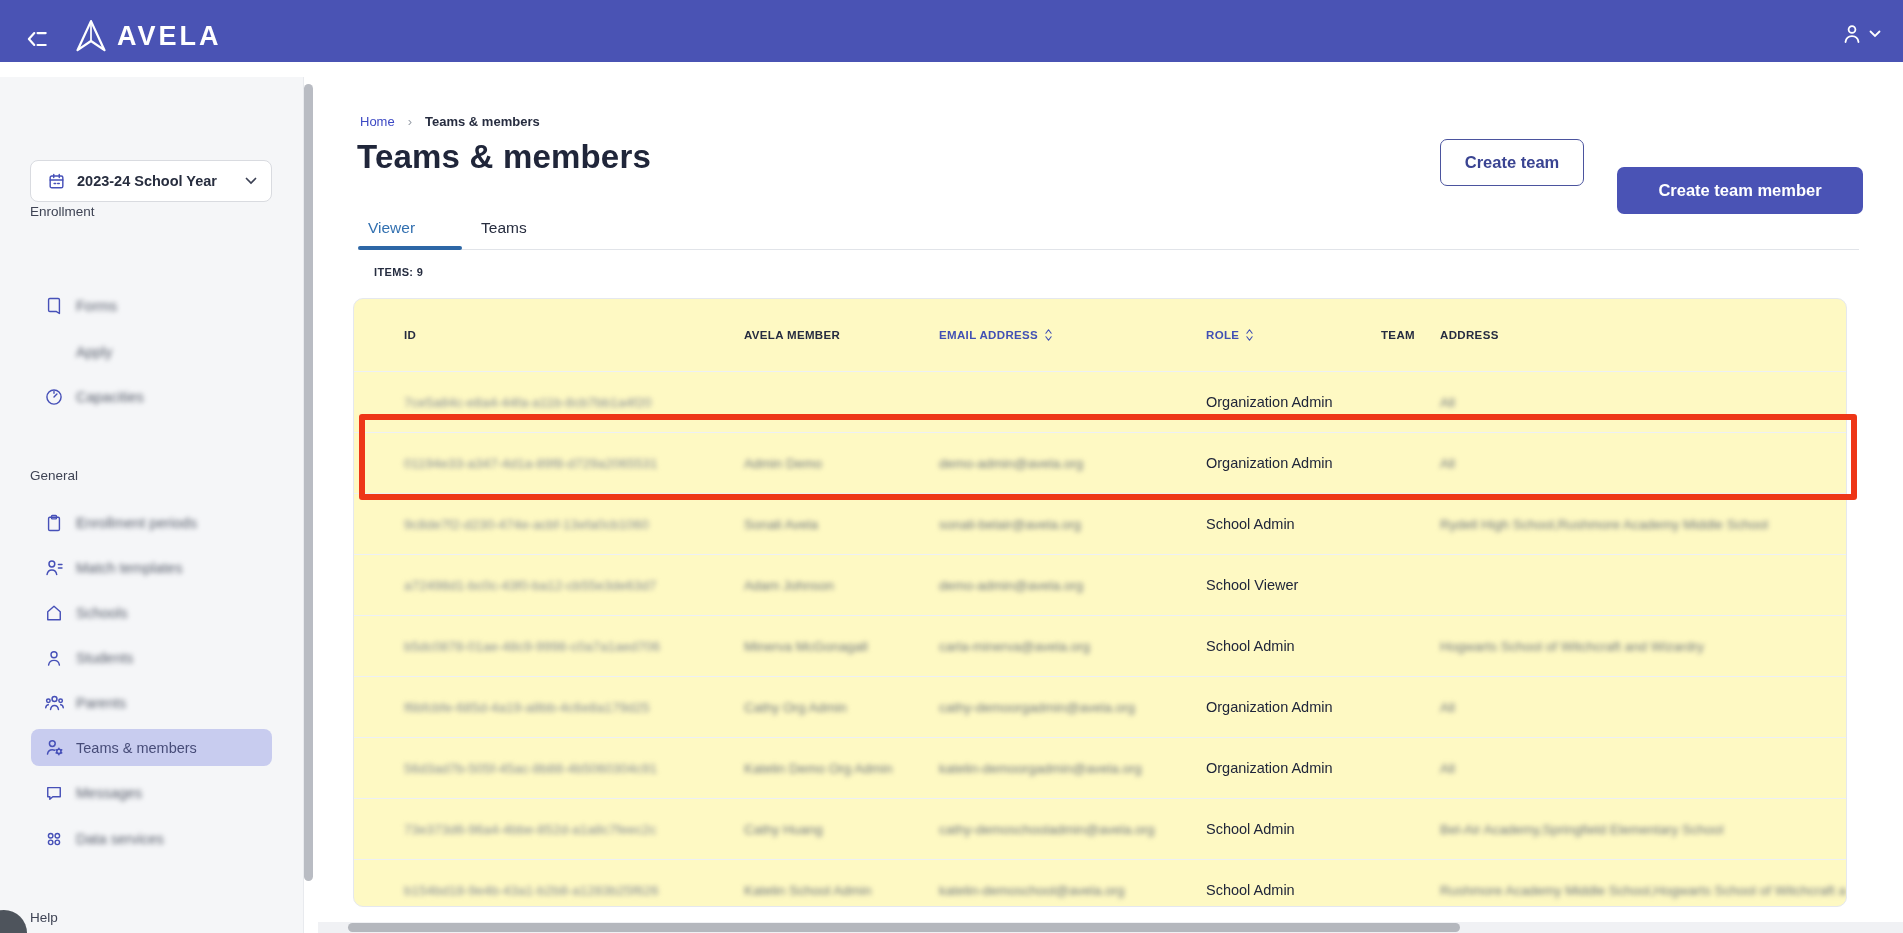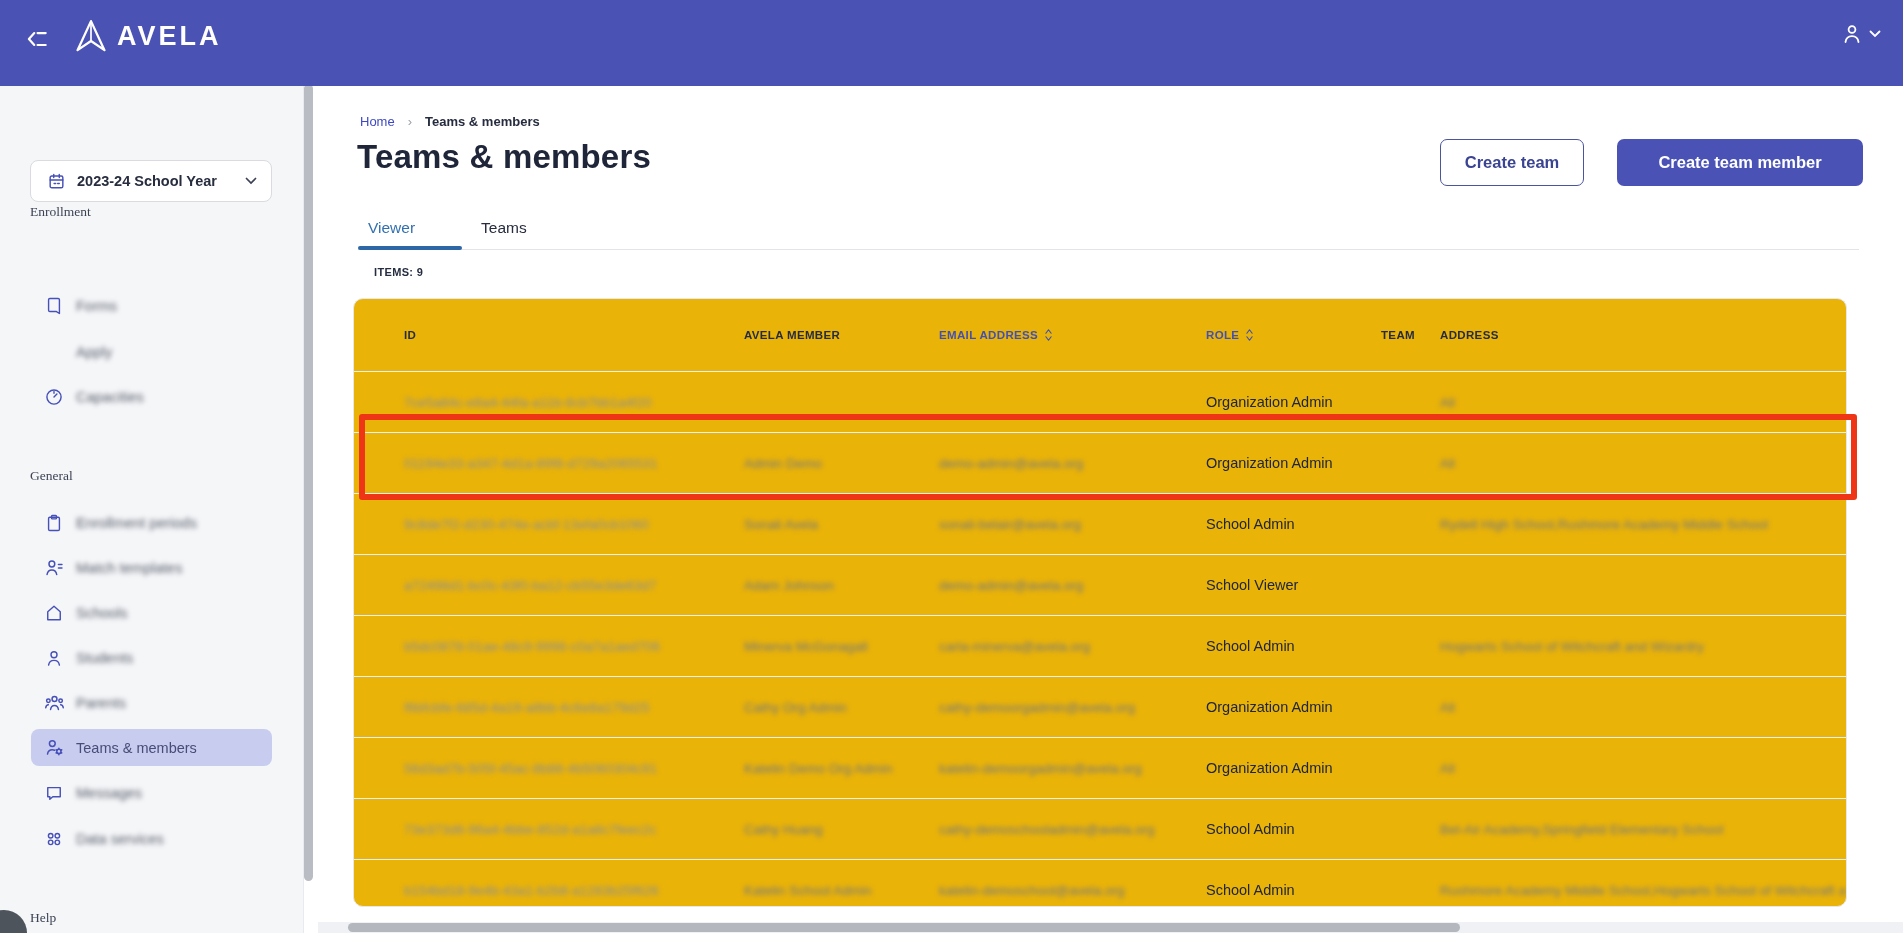--- a/index.html
+++ b/index.html
@@ -2,28 +2,28 @@
 <html><head>
 <meta charset="utf-8">
 <style>
   html,body{margin:0;padding:0;}
   body{
     width:1903px;height:933px;position:relative;overflow:hidden;
     font-family:"Liberation Sans",sans-serif;background:#ffffff;
     -webkit-font-smoothing:antialiased;
   }
   
-  .topbar{position:absolute;left:0;top:0;width:1903px;height:86px;background:#4a53b4;z-index:10;}
+  .topbar{position:absolute;left:0;top:0;width:1903px;height:62px;background:#4a53b4;z-index:10;}
   .collapse-btn{position:absolute;left:24px;top:26px;width:26px;height:26px;cursor:pointer;}
   .logo{position:absolute;left:74px;top:18px;display:flex;align-items:center;gap:9px;}
   .logo-word{color:#fff;font-size:27px;font-weight:700;letter-spacing:3px;}
   .usermenu{position:absolute;right:22px;top:22px;display:flex;align-items:center;gap:5px;cursor:pointer;}
   
   .sidebar{position:absolute;left:0;top:77px;width:303px;height:856px;background:#f5f6f8;border-right:1px solid #e8eaee;z-index:3;}
-  .side-section-label{position:absolute;left:30px;font-size:13.5px;color:#3e4354;font-family:Liberation Serif, serif;}
+  .side-section-label{position:absolute;left:30px;font-size:13.5px;color:#3e4354;}
   .year-selector{position:absolute;left:30px;top:83px;width:242px;height:42px;background:#fff;border:1px solid #d9dbe0;border-radius:8px;display:flex;align-items:center;cursor:pointer;box-sizing:border-box;}
   .year-selector .cal{margin-left:16px;display:flex;}
   .year-selector .yt{margin-left:11px;font-size:14.5px;font-weight:600;color:#272d3e;}
   .year-selector .chev{margin-left:auto;margin-right:14px;display:flex;}
   .side-item{position:absolute;left:31px;width:241px;height:37px;display:flex;align-items:center;border-radius:8px;cursor:pointer;}
   .side-item.active{background:#c8ccef;}
   .side-item .s-icon{width:22px;height:22px;margin-left:12px;display:flex;align-items:center;justify-content:center;flex:none;}
   .side-item .s-label{margin-left:11px;font-size:14.5px;color:#575d6b;white-space:nowrap;display:flex;align-items:center;gap:9px;}
   .side-item.active .s-label{color:#474c78;font-weight:400;}
   .blur-txt{filter:blur(2.5px);}
@@ -31,30 +31,30 @@
   .vscroll-thumb{position:absolute;left:304px;top:84px;width:9px;height:797px;background:#b9bcc3;border-radius:5px;z-index:4;cursor:pointer;}
   .corner-blob{position:absolute;left:-19px;top:910px;width:46px;height:46px;border-radius:50%;background:#4e545c;z-index:5;}
   
   .breadcrumb{position:absolute;left:360px;top:98px;font-size:13px;display:flex;align-items:center;gap:13px;z-index:2;margin-top:16px;}
   .breadcrumb .bc-home{color:#3d49c4;cursor:pointer;}
   .breadcrumb .bc-sep{color:#9aa0aa;font-size:13px;}
   .breadcrumb .bc-cur{color:#262c3f;font-weight:600;}
   .page-title{position:absolute;left:357px;top:138px;font-size:33px;font-weight:600;color:#20263a;letter-spacing:.2px;z-index:2;}
   .btn{position:absolute;top:139px;height:47px;border-radius:7px;font-size:16.5px;font-weight:600;font-family:"Liberation Sans",sans-serif;cursor:pointer;z-index:2;}
   .btn-outline{left:1440px;width:144px;background:#fff;border:1px solid #4b549e;color:#3a4492;}
-  .btn-filled{left:1617px;width:246px;background:#4a53b5;border:none;color:#fff;}
+  .btn-filled{left:1617px;width:246px;background:#4a53b5;border:none;color:#fff;margin-top:28px;}
   
   .tabs{position:absolute;left:358px;top:219px;display:flex;gap:46px;z-index:2;}
   .tab{font-size:15.5px;padding:0 10px;cursor:pointer;color:#272d3f;}
   .tab.active{color:#3270b0;}
   .tab-underline{position:absolute;left:358px;top:246px;width:104px;height:4px;background:#2d67a6;border-radius:2px;z-index:2;}
   .tab-line{position:absolute;left:358px;top:249px;width:1501px;height:1px;background:#e1e4e9;z-index:1;}
   .items-label{position:absolute;left:374px;top:266px;font-size:11px;font-weight:700;letter-spacing:.35px;color:#262d40;z-index:2;}
   
-  .card{position:absolute;left:353px;top:298px;width:1494px;height:609px;border:1px solid #e5e8ee;border-radius:10px;background:#eab308;overflow:hidden;box-sizing:border-box;z-index:2;}
+  .card{position:absolute;left:353px;top:298px;width:1494px;height:609px;border:1px solid #e5e8ee;border-radius:10px;background:#fef9c3;overflow:hidden;box-sizing:border-box;z-index:2;}
   .thead,.trow{display:grid;grid-template-columns:390px 195px 267px 175px 59px 1fr;align-items:center;}
   .thead{height:72px;}
   .th{font-size:11.5px;font-weight:700;letter-spacing:.35px;color:#262c40;display:flex;align-items:center;gap:6px;white-space:nowrap;}
   .th.sorted{color:#4150b4;cursor:pointer;}
   .th:first-child,.trow>div:first-child{padding-left:50px;box-sizing:border-box;}
   .trow{height:60px;border-top:1px solid #edf0f5;font-size:14px;cursor:pointer;}
   .trow>div{white-space:nowrap;overflow:hidden;padding-right:14px;box-sizing:border-box;}
   .c-id{color:#878d98;filter:blur(2.5px);font-size:13.5px;}
   .c-member,.c-email,.c-schools{color:#6f7681;filter:blur(2.5px);font-size:13.5px;}
   .c-role{color:#20263a;font-size:14.5px;filter:none;}

